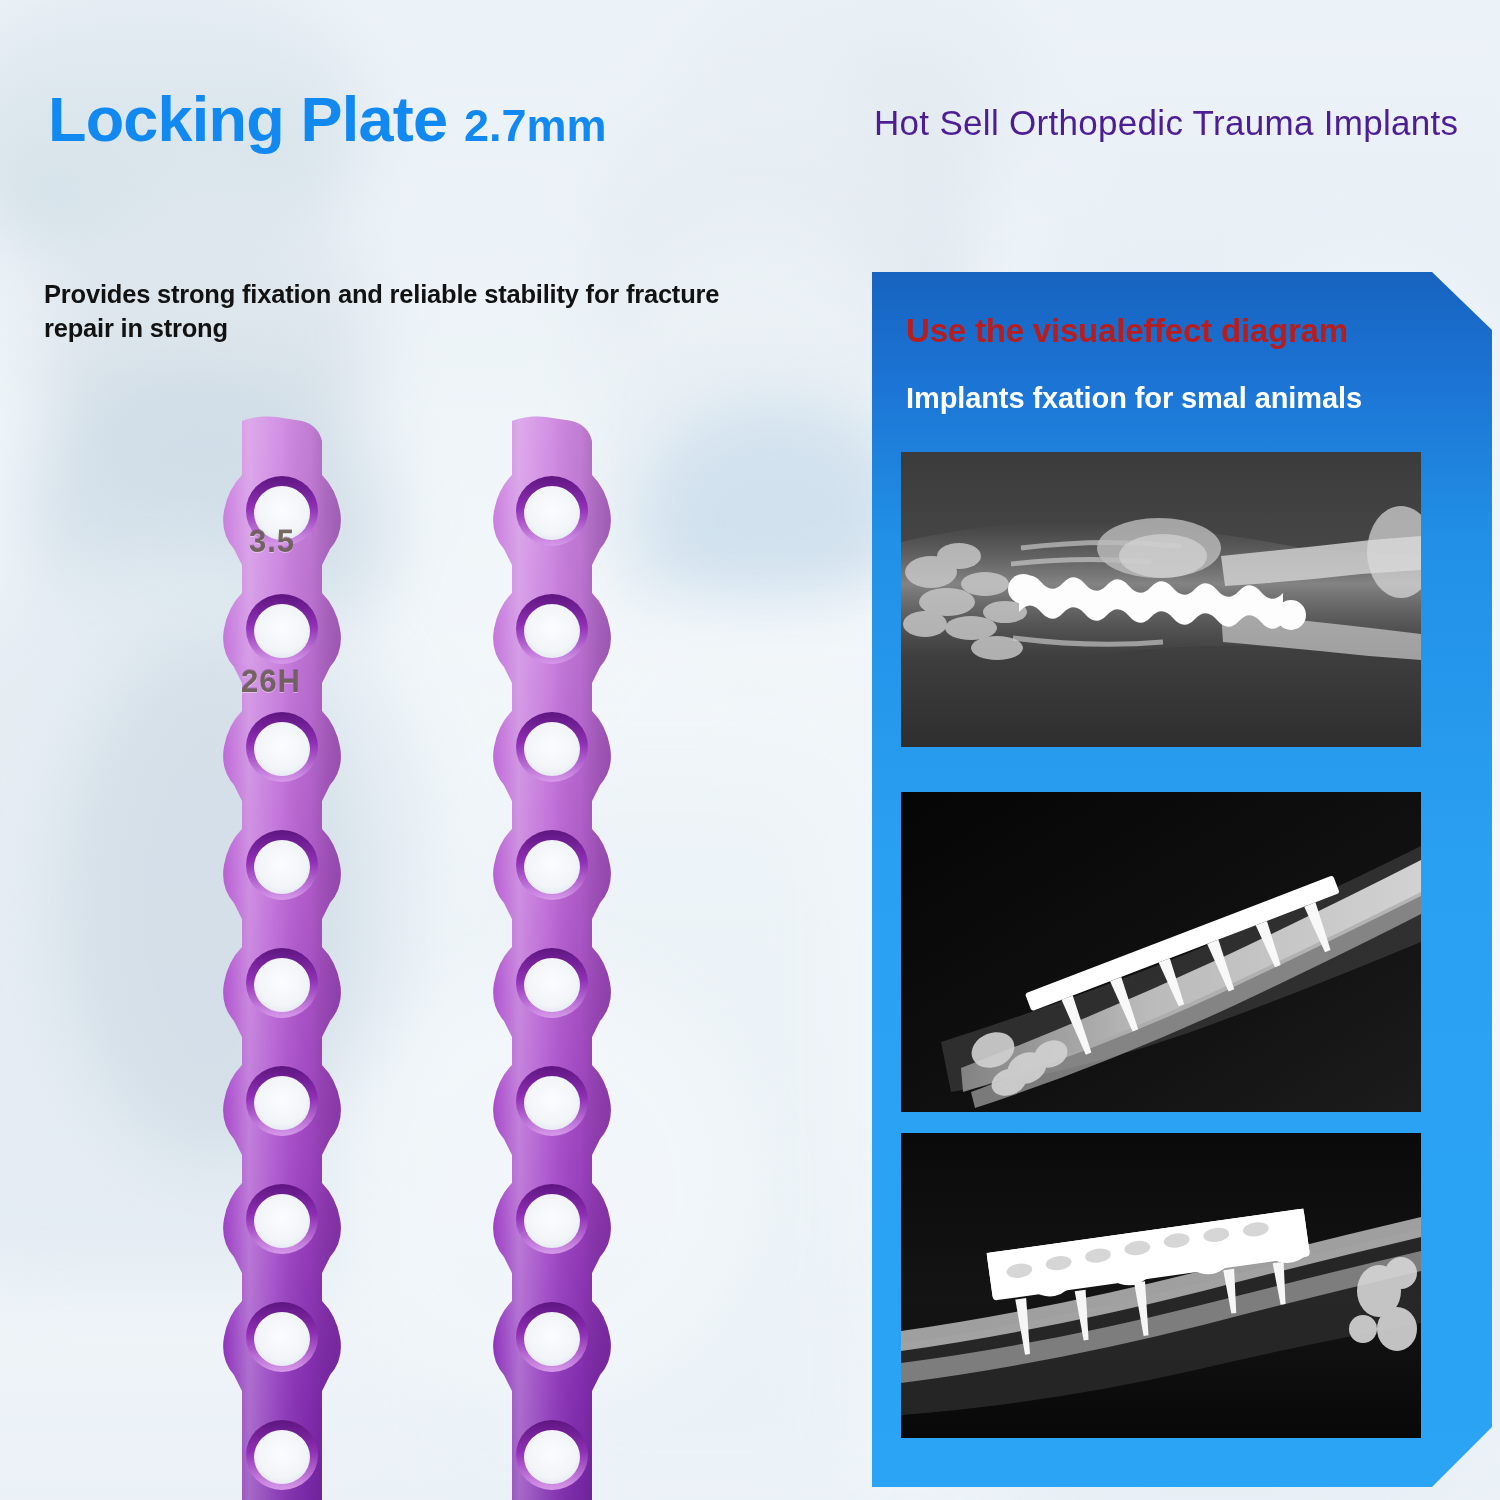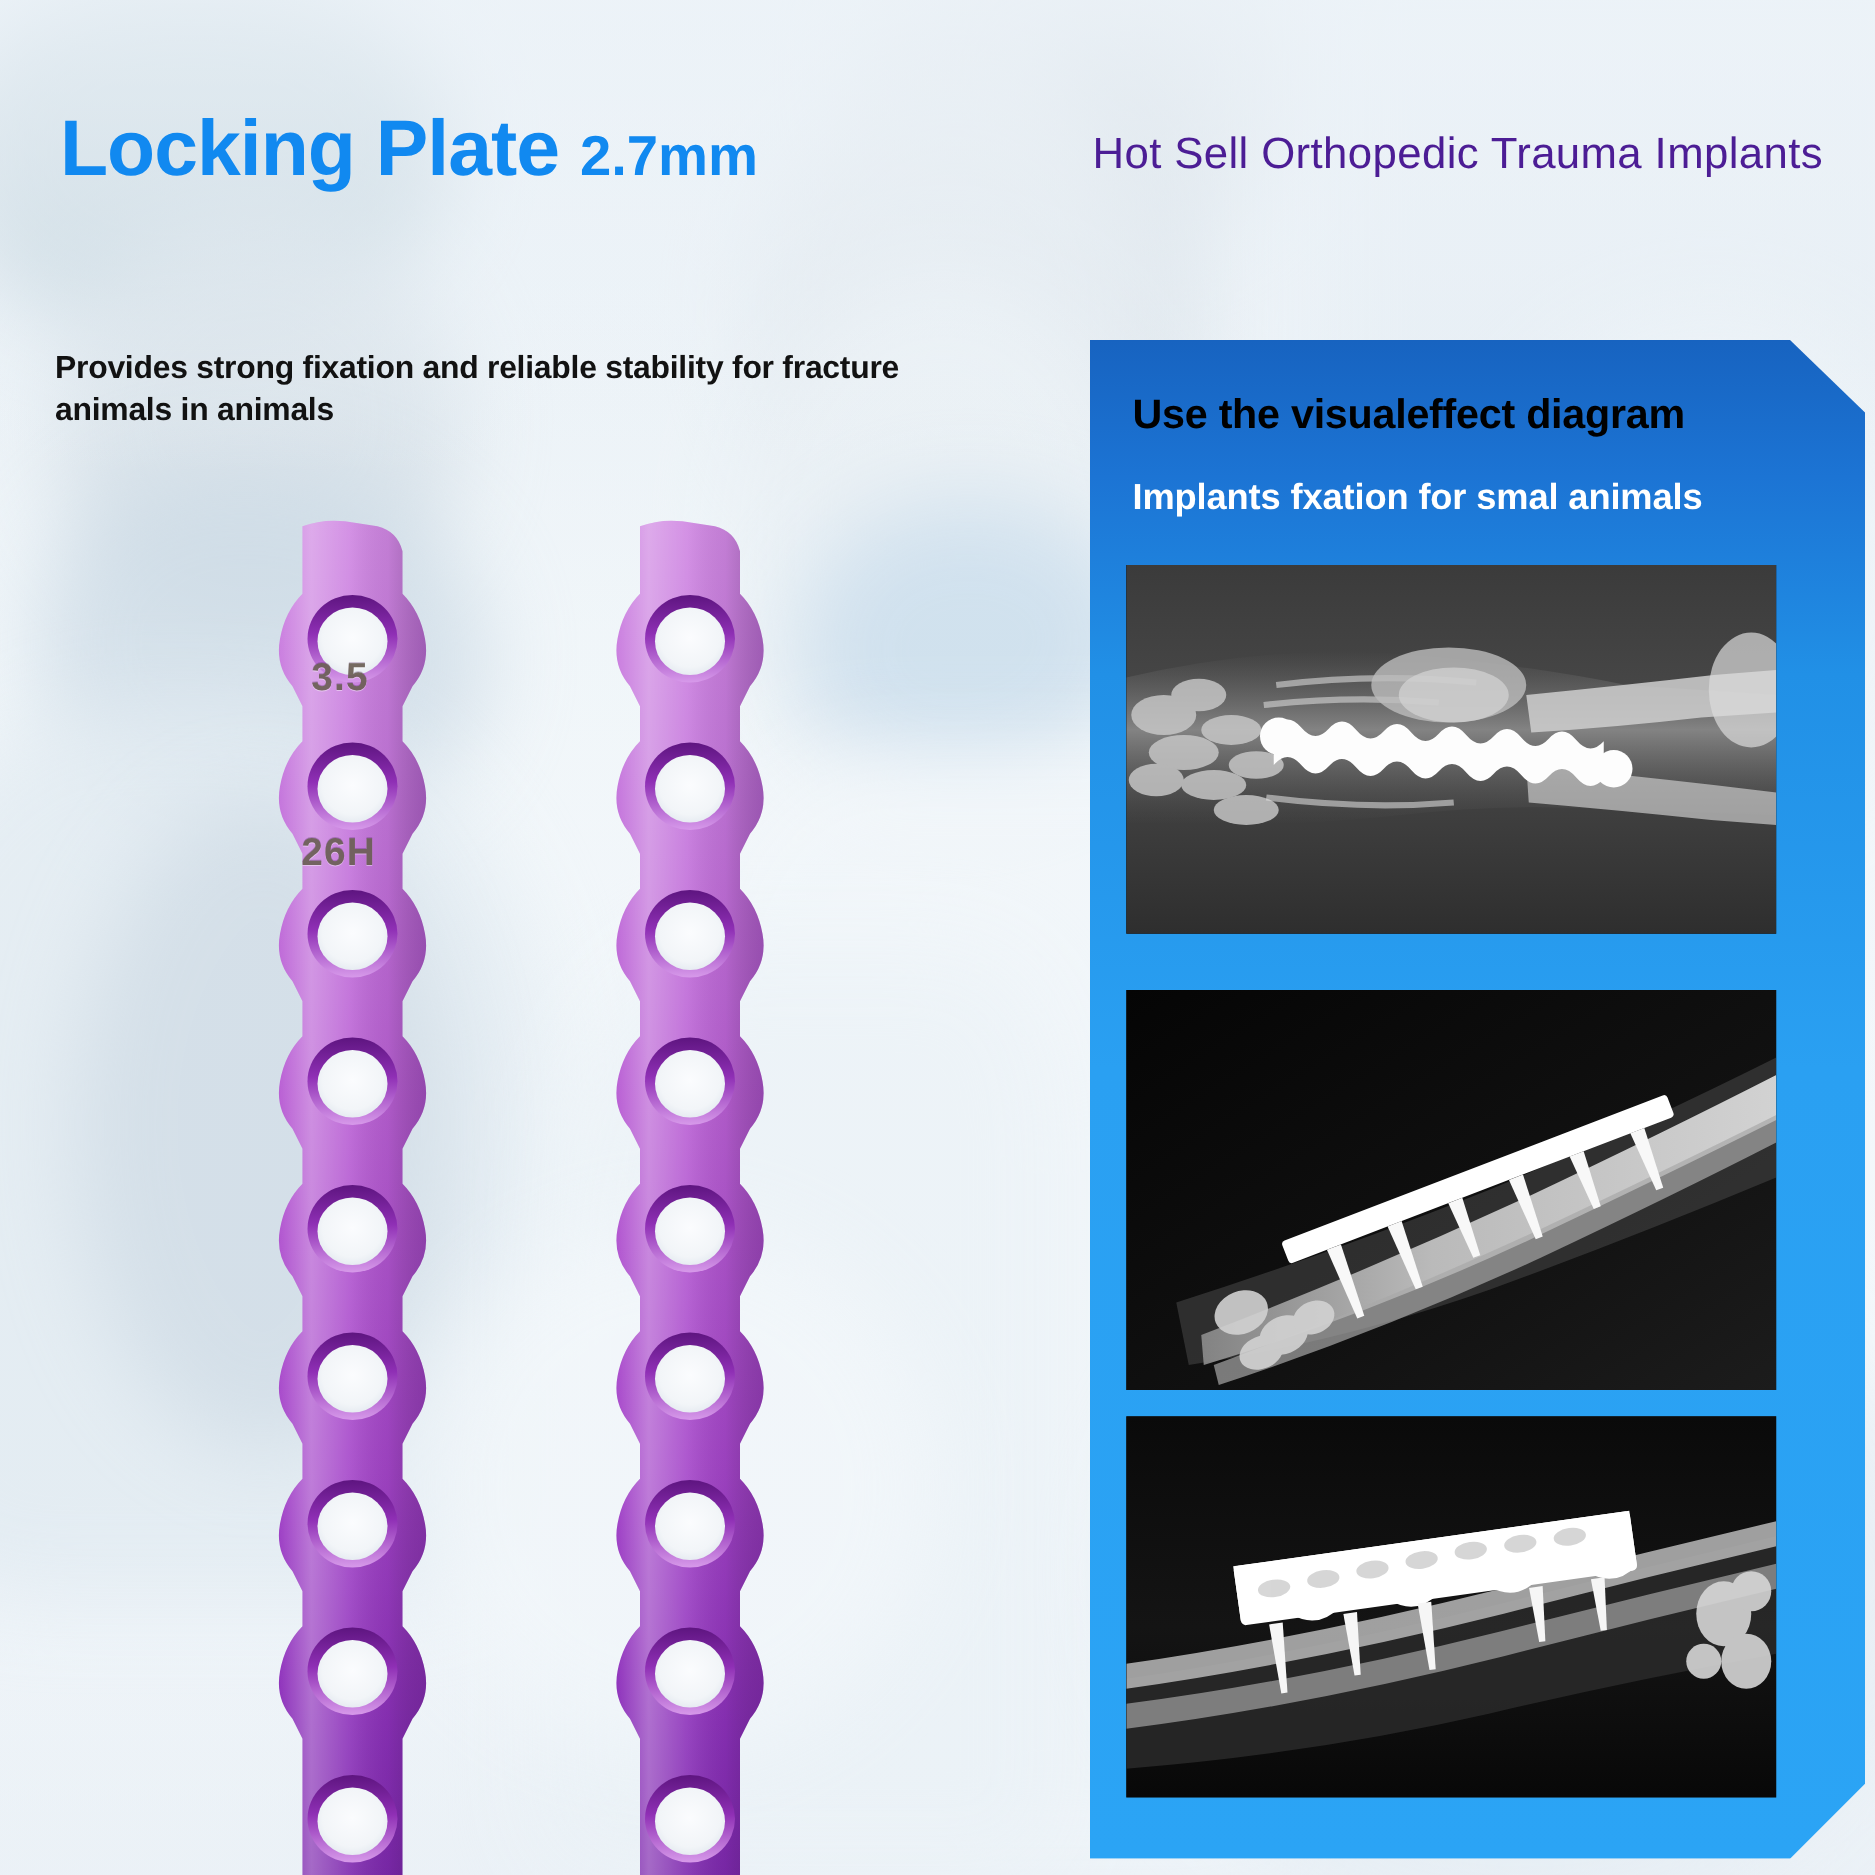--- a/index.html
+++ b/index.html
@@ -81,21 +81,21 @@
 
   
   .panel{
     position:absolute;left:872px;top:272px;width:620px;height:1215px;
     background:linear-gradient(180deg,#1763C0 0%,#1C74D4 9%,#2190E6 22%,#2AA0F2 48%,#2BA4F5 100%);
     clip-path:polygon(0 0, 560px 0, 620px 58px, 620px 1155px, 560px 1215px, 0 1215px);
     box-shadow:0 6px 26px rgba(20,60,110,.22);
   }
   .panel-h1{
     position:absolute;left:906px;top:312px;width:560px;
-    color:#000000;font-weight:bold;font-size:33px;letter-spacing:-.2px;
+    color:#b91c1c;font-weight:bold;font-size:33px;letter-spacing:-.2px;
   }
   .panel-h2{
     position:absolute;left:906px;top:382px;width:560px;
     color:#ffffff;font-weight:bold;font-size:29px;letter-spacing:-.1px;
   }
 
   .xr{position:absolute;overflow:hidden;background:#111;}
   .xr1{left:901px;top:452px;width:520px;height:295px;}
   .xr2{left:901px;top:792px;width:520px;height:320px;}
   .xr3{left:901px;top:1133px;width:520px;height:305px;}
@@ -327,21 +327,21 @@
   </div>
 
   <div class="headline">
     <div>
       <span>Locking Plate</span>
       <span class="sz">2.7mm</span>
     </div>
   </div>
 
   <div class="tagline">Hot Sell Orthopedic Trauma Implants</div>
-  <div class="subline">Provides strong fixation and reliable stability for fracture animals in animals</div>
+  <div class="subline">Provides strong fixation and reliable stability for fracture repair in strong</div>
 
   <div class="panel"></div>
   <div class="panel-h1">Use the visualeffect diagram</div>
   <div class="panel-h2">Implants fxation for smal animals</div>
 
   <div class="xr xr1">
     <svg viewBox="0 0 520 295" preserveAspectRatio="none">
       <defs>
         <linearGradient id="x1bg" x1="0" y1="0" x2="0" y2="1">
           <stop offset="0%" stop-color="#3b3b3b"></stop>

